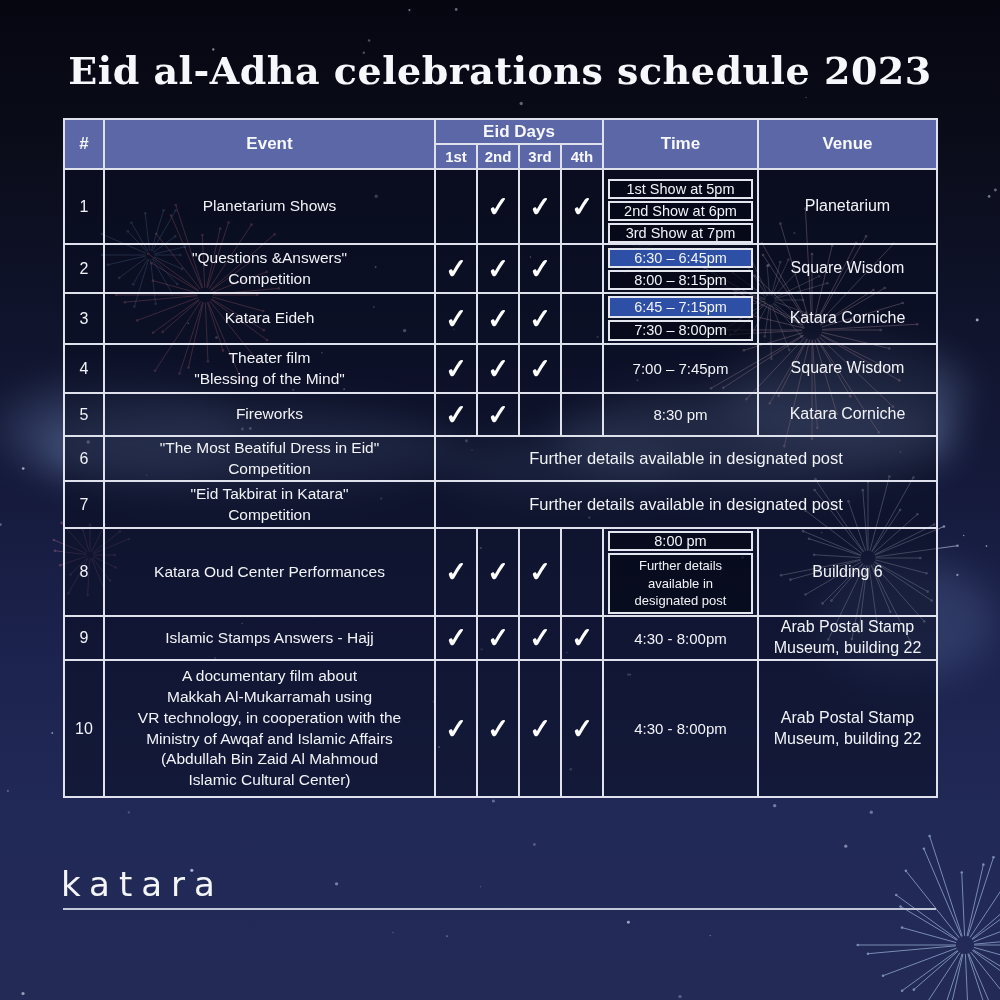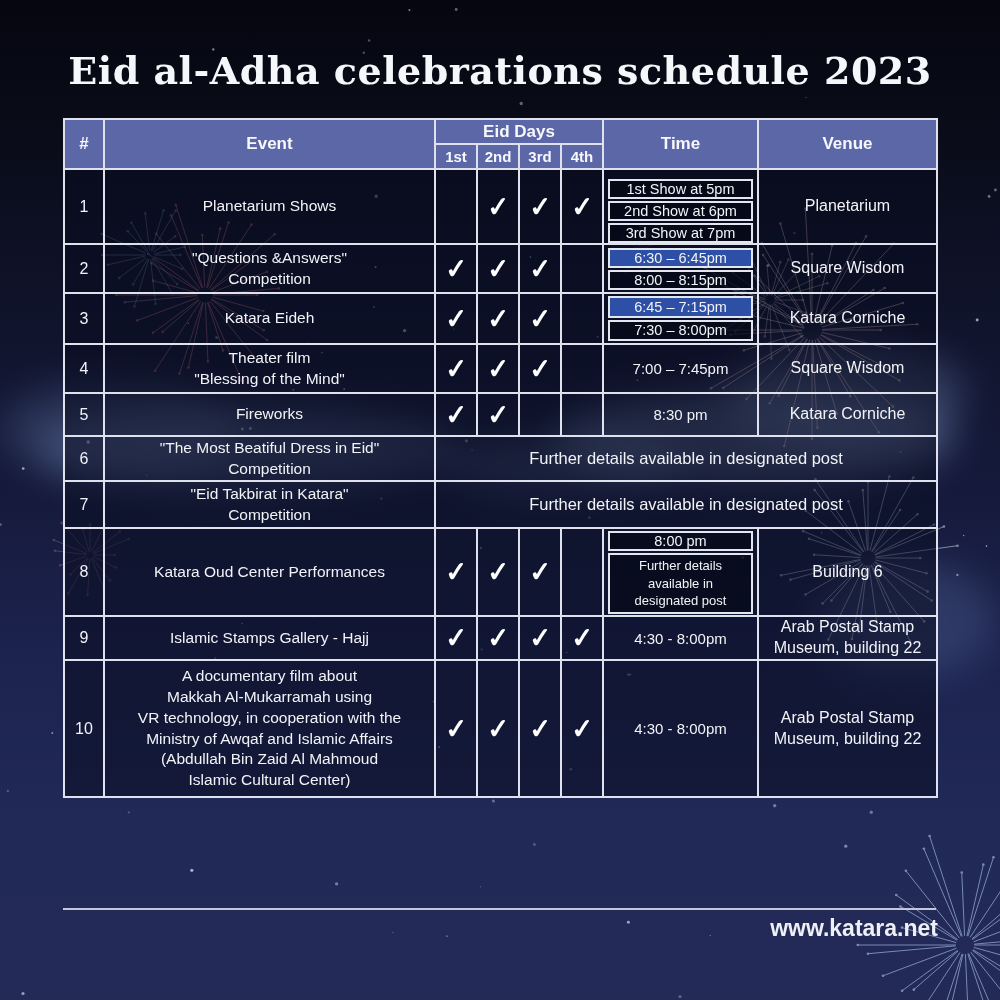--- a/index.html
+++ b/index.html
@@ -696,21 +696,21 @@
             <div class="time-boxes" style="height: 86px;">
               <div class="time-box">8:00 pm</div>
               <div class="time-box small">Further details available in designated post</div>
             </div>
           </td>
           <td class="venue-cell">Building 6</td>
         </tr>
         <tr style="height: 44px;">
           <td class="num-cell">9</td>
           <td class="event-cell">
-            <div>Islamic Stamps Gallery - Hajj</div>
+            <div>Islamic Stamps Answers - Hajj</div>
           </td>
           <td class="day-cell"><span class="check">✓</span></td>
           <td class="day-cell"><span class="check">✓</span></td>
           <td class="day-cell"><span class="check">✓</span></td>
           <td class="day-cell"><span class="check">✓</span></td>
           <td class="time-cell">4:30 - 8:00pm</td>
           <td class="venue-cell">Arab Postal Stamp Museum, building 22</td>
         </tr>
         <tr style="height: 137px;">
           <td class="num-cell">10</td>
@@ -725,16 +725,16 @@
           <td class="day-cell"><span class="check">✓</span></td>
           <td class="day-cell"><span class="check">✓</span></td>
           <td class="day-cell"><span class="check">✓</span></td>
           <td class="day-cell"><span class="check">✓</span></td>
           <td class="time-cell">4:30 - 8:00pm</td>
           <td class="venue-cell">Arab Postal Stamp Museum, building 22</td>
         </tr>
       </tbody>
   </table>
 
+  <div class="logo-latin">katara</div>
   <div class="footer-rule"></div>
-  <div class="website">www.katara.net</div>
 
 </div>
 
 </body></html>

